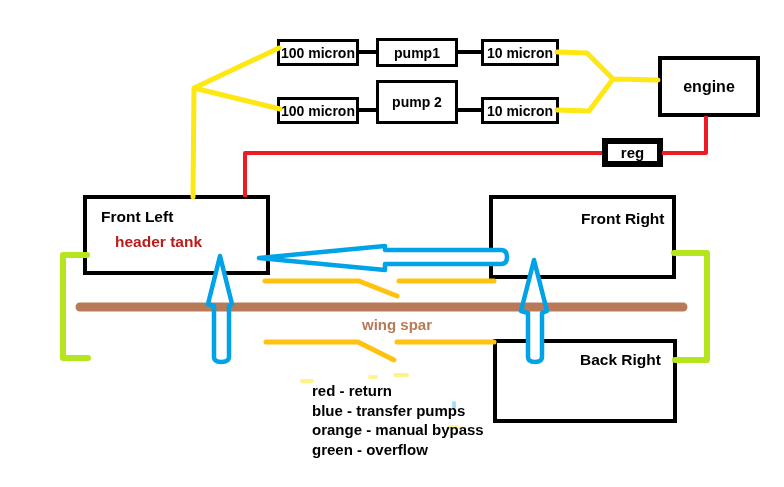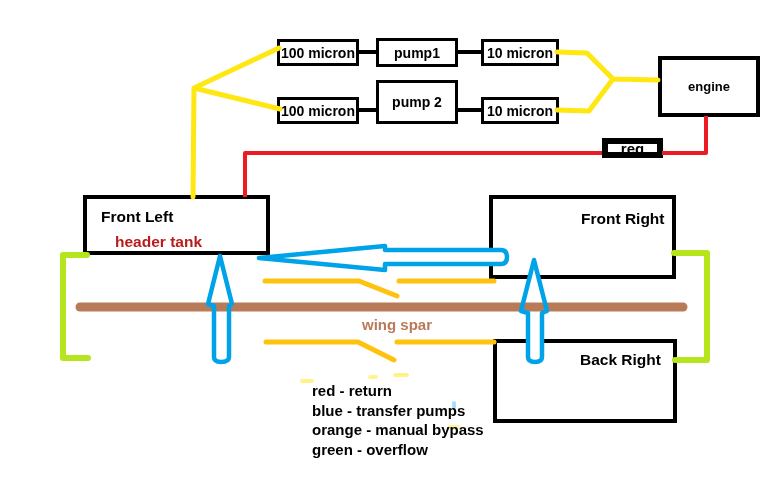--- a/index.html
+++ b/index.html
@@ -29,24 +29,24 @@
   <div class="smudge" style="left:452px;top:401px;width:4px;height:8px;background:#00a2e8;opacity:.35;"></div>
 
   <div class="box" style="left:277px;top:39px;width:82px;height:27px;">100 micron</div>
   <div class="box" style="left:376px;top:38px;width:82px;height:29px;">pump1</div>
   <div class="box" style="left:481px;top:39px;width:78px;height:27px;">10 micron</div>
 
   <div class="box" style="left:277px;top:97px;width:82px;height:27px;">100 micron</div>
   <div class="box" style="left:376px;top:80px;width:82px;height:44px;">pump 2</div>
   <div class="box" style="left:481px;top:97px;width:78px;height:27px;">10 micron</div>
 
-  <div class="box" style="left:658px;top:56px;width:102px;height:61px;border-width:4px;font-size:13px;">engine</div>
-  <div class="box" style="left:602px;top:138px;width:61px;height:20px;border-width:6px;font-size:15px;">reg</div>
+  <div class="box" style="left:658px;top:56px;width:102px;height:61px;border-width:4px;font-size:16px;">engine</div>
+  <div class="box" style="left:602px;top:138px;width:61px;height:29px;border-width:6px;font-size:15px;">reg</div>
 
-  <div class="tank" style="left:83px;top:195px;width:187px;height:60px;text-align:right;">
+  <div class="tank" style="left:83px;top:195px;width:187px;height:80px;text-align:right;">
     <span style="left:14px;top:9px;">Front Left</span>
     <span style="left: 28px; top: 34px; color: #b91c1c;">header tank</span>
   </div>
   <div class="tank" style="left:489px;top:195px;width:187px;height:84px;">
     <span style="left:88px;top:11px;">Front Right</span>
   </div>
   <div class="tank" style="left:493px;top:339px;width:184px;height:84px;">
     <span style="left:83px;top:8px;">Back Right</span>
   </div>
 

